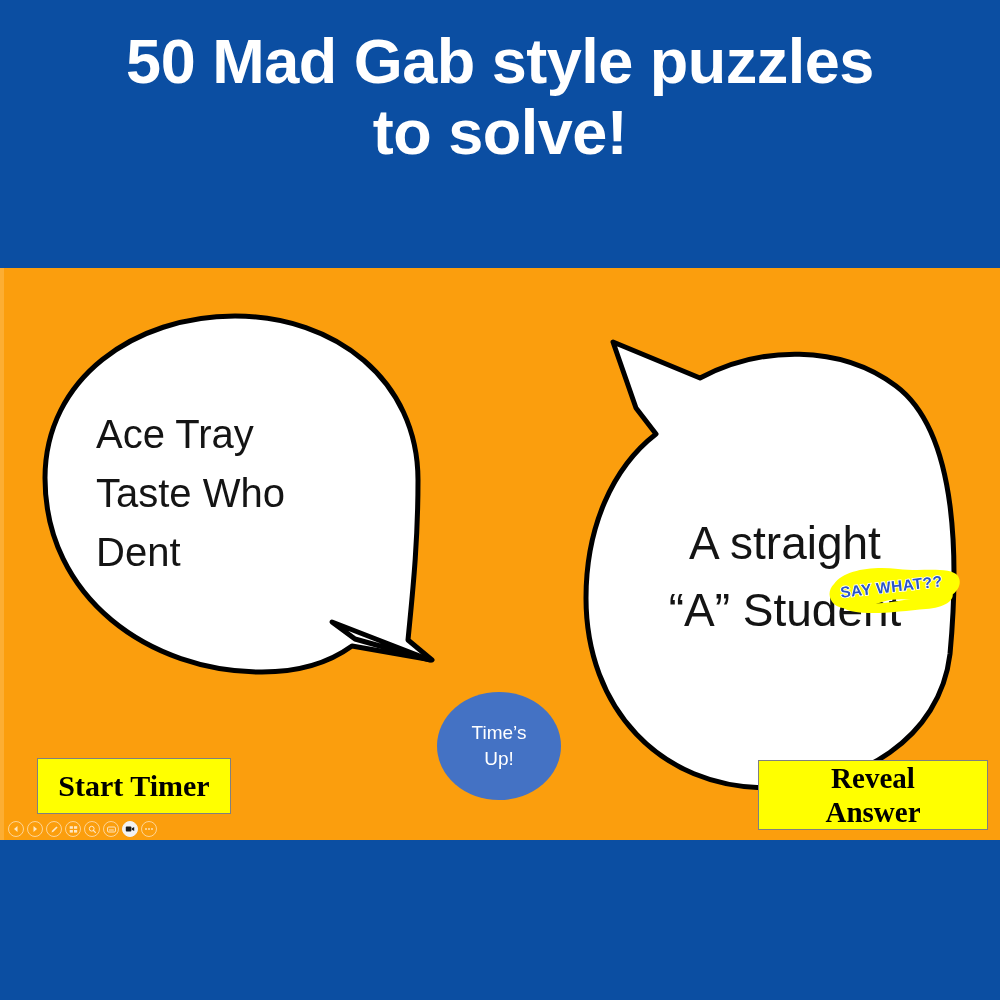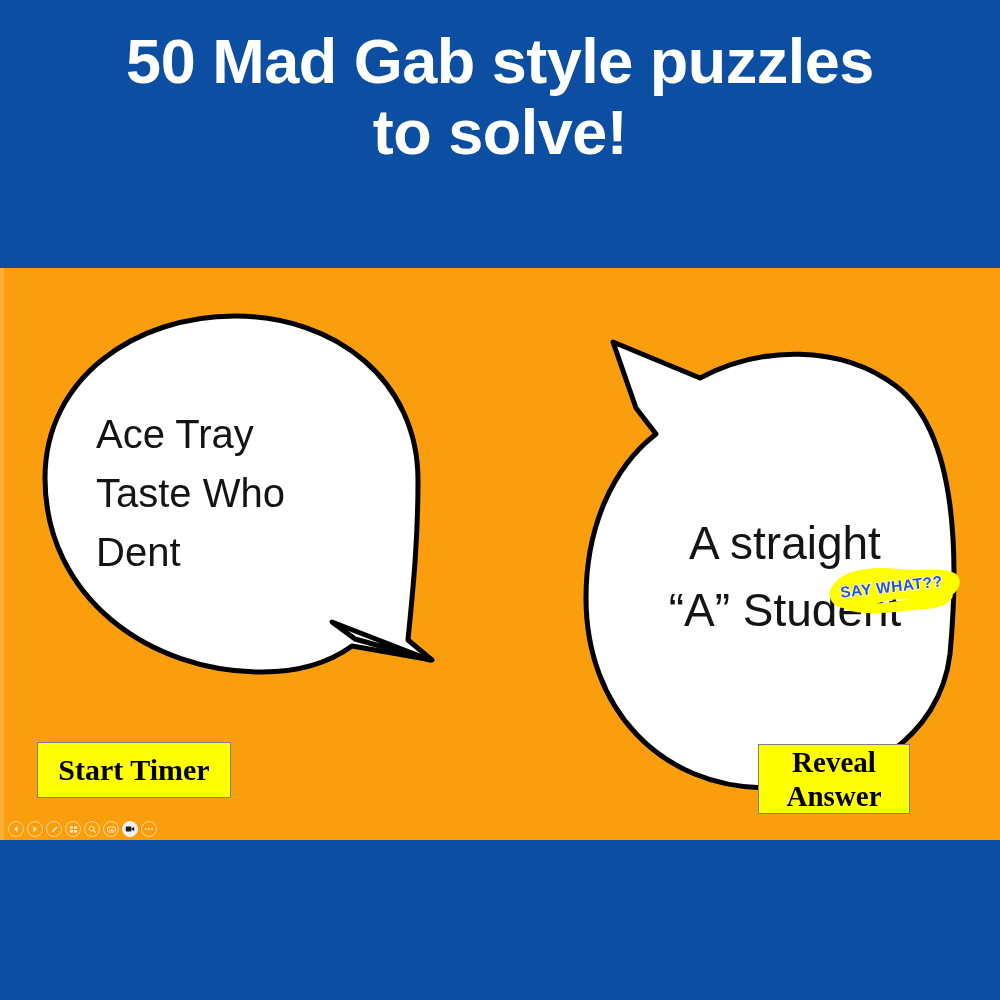--- a/index.html
+++ b/index.html
@@ -126,32 +126,33 @@
     box-sizing: border-box;
     color: #000000;
     font-family: "Liberation Serif", serif;
     font-weight: bold;
     text-align: center;
     display: flex;
     align-items: center;
     justify-content: center;
     white-space: pre-line;
     line-height: 1.18;
+    margin-top: 16px;
   }
   #start-timer-button {
     left: 37px;
     top: 742px;
     width: 194px;
     height: 56px;
     font-size: 30px;
   }
   #reveal-answer-button {
     left: 758px;
     top: 744px;
-    width: 152px;
+    width: 230px;
     height: 70px;
     font-size: 29px;
   }
 
   
   #times-up-circle {
     position: absolute;
     left: 437px;
     top: 692px;
     width: 124px;
@@ -259,20 +260,22 @@
         <path d="M14 40 C 30 46, 58 44, 78 40 C 96 37, 118 38, 126 32
                  C 130 40, 118 48, 100 49 C 78 51, 48 55, 30 52
                  C 18 50, 12 46, 14 40 Z" fill="#ffff00"></path>
       </svg>
       <div id="say-what-label">SAY WHAT??</div>
     </div>
   </div>
 
   <div class="yellow-button" id="start-timer-button">Start Timer</div>
 
+  <div id="times-up-circle">Time’s
+Up!</div>
 
   <div class="yellow-button" id="reveal-answer-button">Reveal
 Answer</div>
 
   <div id="presenter-toolbar">
     <div class="toolbar-btn">
       <svg width="8" height="8" viewBox="0 0 8 8">
           <path d="M5.5 1 L2 4 L5.5 7 Z" fill="currentColor"></path>
         </svg>
     </div>

